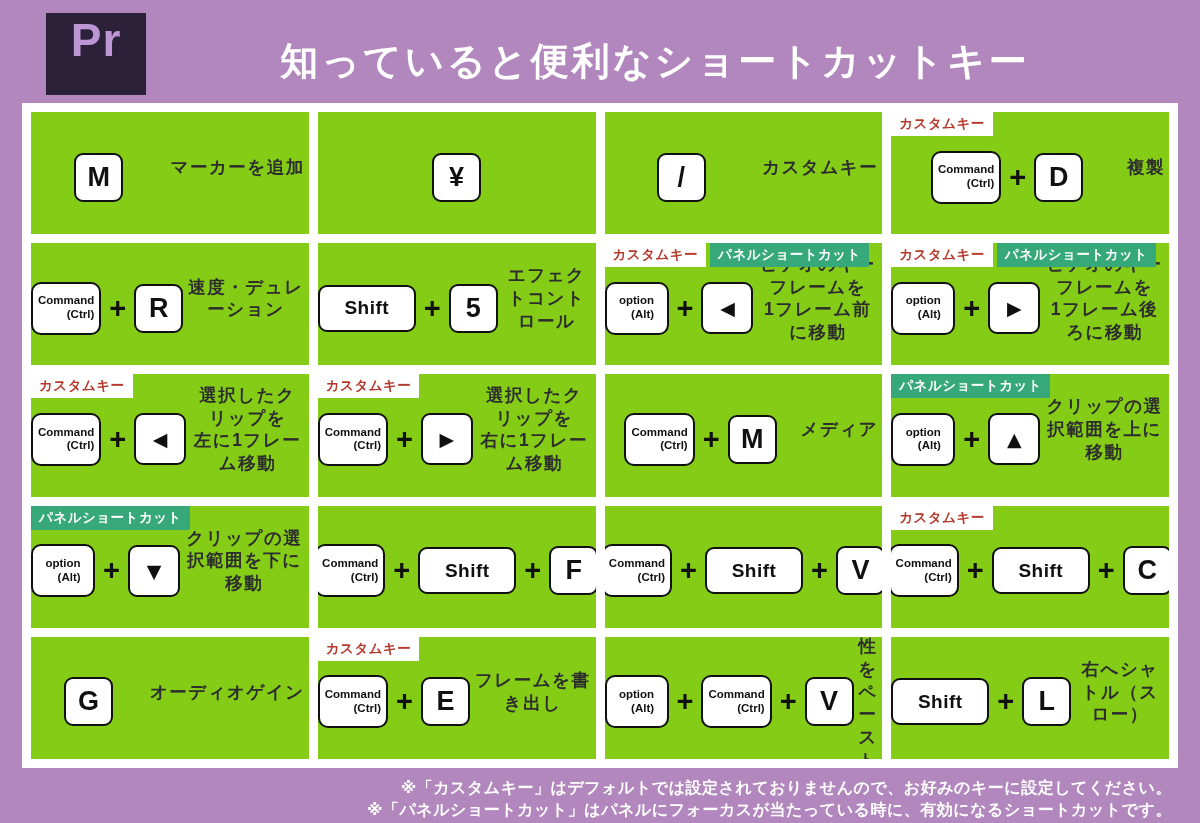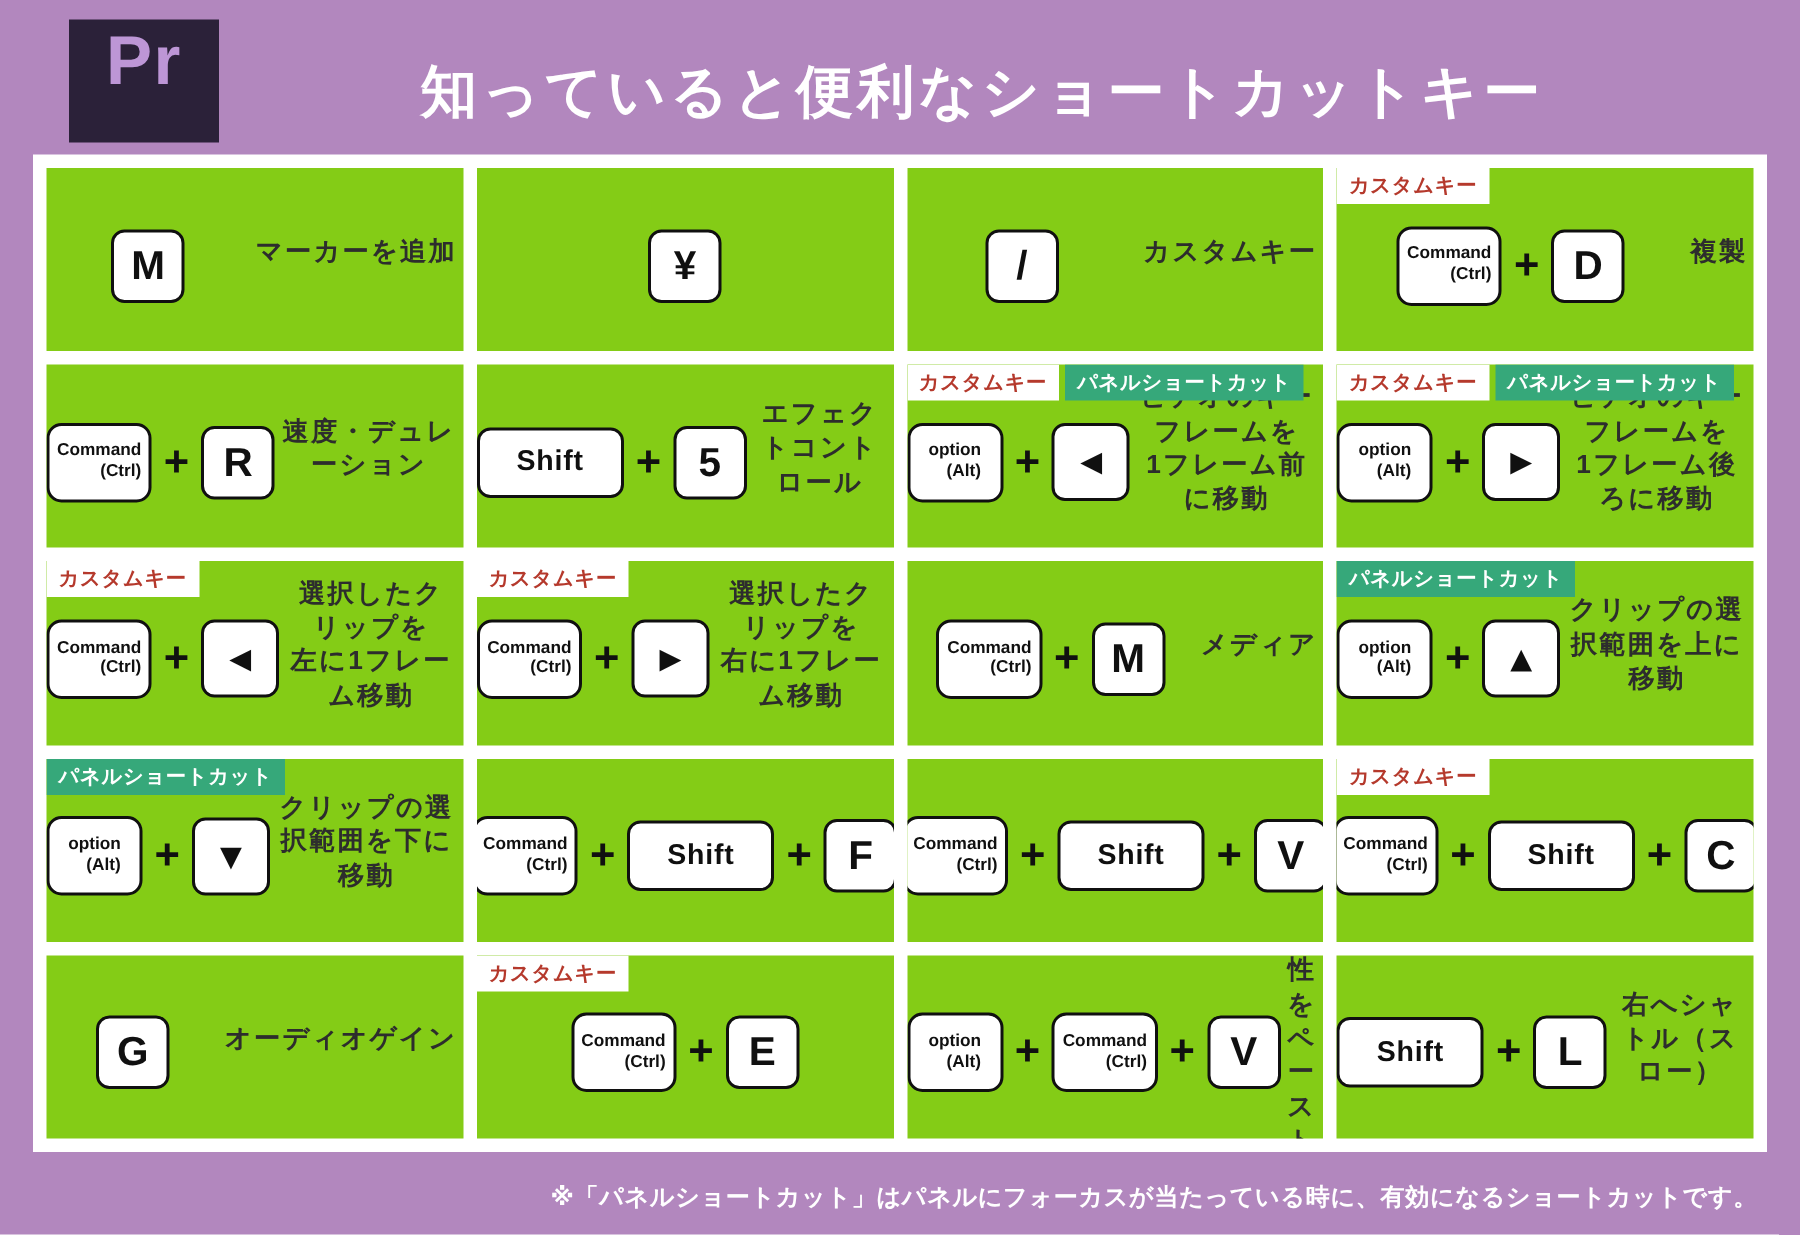--- a/index.html
+++ b/index.html
@@ -266,20 +266,21 @@
     <div class="cell">
       <div class="badges">
         <span class="badge custom">カスタムキー</span>
       </div>
       <div class="keys">
         <span class="key mod">Command
 (Ctrl)</span>
         <span class="plus">+</span>
         <span class="key char">E</span>
       </div>
+      <div class="label">フレームを書き出し</div>
     </div>
     <div class="cell">
       <div class="keys">
         <span class="key mod">option
 (Alt)</span>
         <span class="plus">+</span>
         <span class="key mod">Command
 (Ctrl)</span>
         <span class="plus">+</span>
         <span class="key char">V</span>
@@ -290,14 +291,15 @@
       <div class="keys">
         <span class="key wide">Shift</span>
         <span class="plus">+</span>
         <span class="key char">L</span>
       </div>
       <div class="label">右へシャトル（スロー）</div>
     </div>
   </div>
 
 <div class="footer">
+  <div>※「カスタムキー」はデフォルトでは設定されておりませんので、お好みのキーに設定してください。</div>
   <div>※「パネルショートカット」はパネルにフォーカスが当たっている時に、有効になるショートカットです。</div>
 </div>
 
 </body></html>

